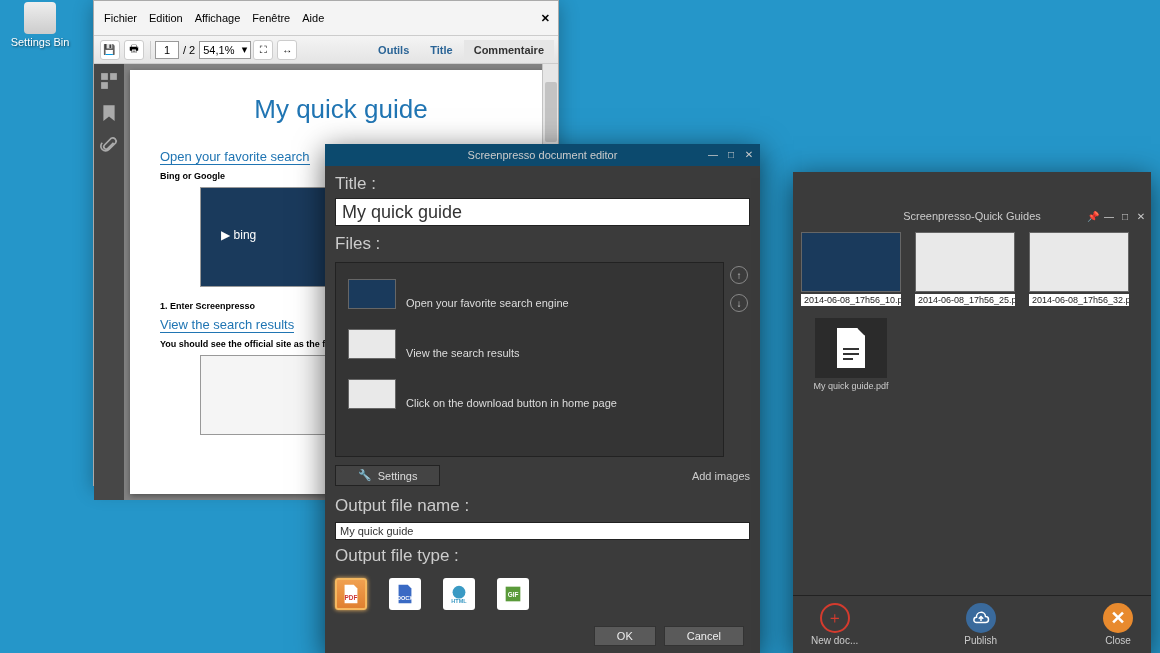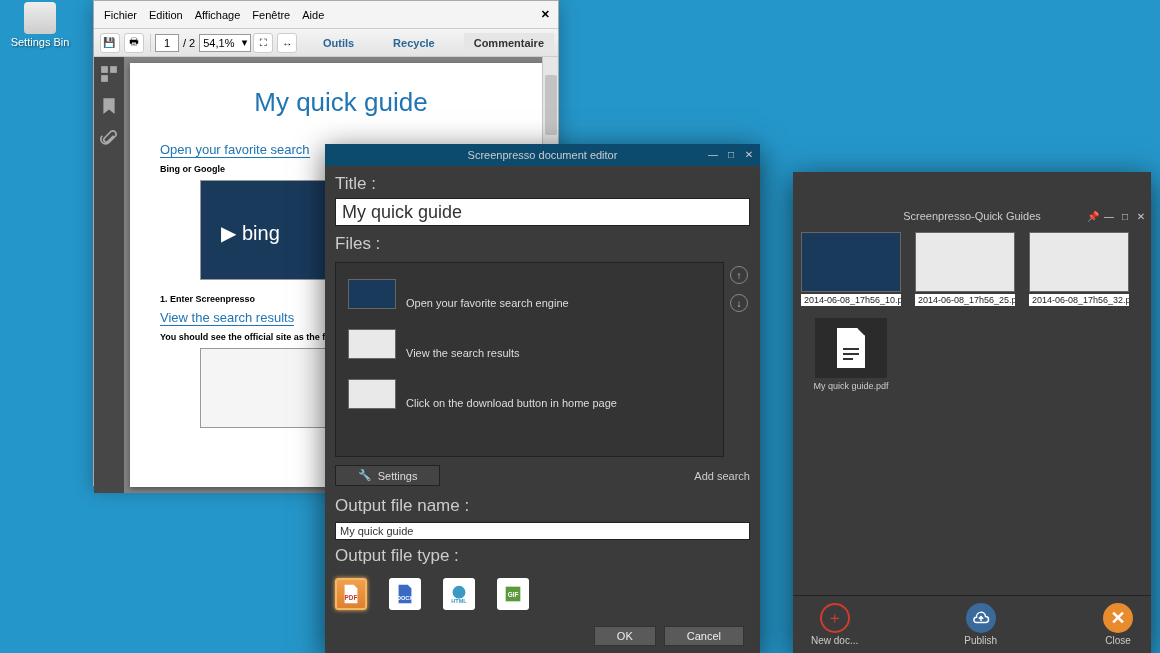--- a/index.html
+++ b/index.html
@@ -4,28 +4,28 @@
 <style>
 * { box-sizing: border-box; margin: 0; padding: 0; font-family: "Segoe UI", Arial, sans-serif; }
 body { width: 1160px; height: 653px; background: #2596c9; position: relative; overflow: hidden; }
 
 
 .desktop-icon { position: absolute; top: 2px; left: 10px; width: 60px; text-align: center; color: #fff; font-size: 11px; text-shadow: 1px 1px 2px rgba(0,0,0,.5); }
 .desktop-icon .rb-icon { width: 32px; height: 32px; margin: 0 auto 2px; background: linear-gradient(#eee,#ccc); border-radius: 4px; position: relative; }
 
 
 .pdf-window { position: absolute; left: 93px; top: 0; width: 466px; height: 486px; background: #fff; border: 1px solid #aaa; box-shadow: 0 4px 18px rgba(0,0,0,.3); }
-.pdf-menubar { height: 28px; background: #f4f4f4; border-bottom: 1px solid #ccc; display: flex; align-items: center; font-size: 11px; padding: 0 4px; }
+.pdf-menubar { height: 35px; background: #f4f4f4; border-bottom: 1px solid #ccc; display: flex; align-items: center; font-size: 11px; padding: 0 4px; }
 .pdf-menubar span { padding: 0 6px; cursor: default; }
 .pdf-menubar .close-x { margin-left: auto; font-weight: bold; padding: 0 4px; }
 .pdf-toolbar { height: 28px; background: linear-gradient(#f4f4f4,#e4e4e4); border-bottom: 1px solid #ccc; display: flex; align-items: center; padding: 0 4px; font-size: 11px; }
 .pdf-toolbar .tb-btn { width: 20px; height: 20px; background: #fff; border: 1px solid #ccc; border-radius: 3px; margin: 0 2px; display: flex; align-items: center; justify-content: center; font-size: 10px; }
 .pdf-toolbar input.page { width: 24px; height: 18px; text-align: center; border: 1px solid #999; font-size: 11px; }
 .pdf-toolbar .zoom-sel { width: 52px; height: 18px; border: 1px solid #999; font-size: 11px; display: flex; align-items: center; padding: 0 3px; background: #fff; }
-.pdf-toolbar .right-tabs { margin-left: auto; display: flex; gap: 19px; }
+.pdf-toolbar .right-tabs { margin-left: auto; display: flex; gap: 1px; }
 .pdf-toolbar .right-tabs div { padding: 4px 10px; font-weight: 600; color: #2a6496; }
 .pdf-toolbar .right-tabs .active { background: #e6e6e6; color: #333; }
 
 .pdf-body { display: flex; height: calc(100% - 48px); }
 .pdf-sidebar { width: 30px; background: #474747; display: flex; flex-direction: column; align-items: center; padding-top: 8px; gap: 14px; }
 .pdf-sidebar .sb-ic { width: 18px; height: 18px; color: #aaa; }
 .pdf-page-area { flex: 1; background: #828282; padding: 6px; overflow: hidden; position: relative; }
 .pdf-page { background: #fff; width: 100%; height: 100%; padding: 24px 30px; overflow: hidden; box-shadow: 0 2px 6px rgba(0,0,0,.4); position: relative; }
 .pdf-page h1 { color: #2075b3; font-size: 26px; font-weight: 400; text-align: center; margin-bottom: 22px; }
 .pdf-page .section-link { color: #2075b3; font-size: 13px; border-bottom: 1px solid #2075b3; display: inline-block; margin-bottom: 6px; }
@@ -108,21 +108,21 @@
     <input class="page" value="1" style="">
     <span style="margin:0 4px">/ 2</span>
     <div class="zoom-sel">
         <span>54,1%</span>
         <span style="margin-left:auto">▾</span>
       </div>
     <div class="tb-btn">⛶</div>
     <div class="tb-btn">↔</div>
     <div class="right-tabs">
       <div>Outils</div>
-      <div>Recycle</div>
+      <div>Title</div>
       <div class="active">Commentaire</div>
     </div>
   </div>
   <div class="pdf-body">
     <div class="pdf-sidebar">
       <svg class="sb-ic" viewBox="0 0 16 16">
           <rect x="1" y="1" width="6" height="6" fill="#aaa"></rect>
           <rect x="9" y="1" width="6" height="6" fill="#aaa"></rect>
           <rect x="1" y="9" width="6" height="6" fill="#aaa"></rect>
         </svg>
@@ -132,21 +132,21 @@
       <svg class="sb-ic" viewBox="0 0 16 16">
           <path d="M12 6l-5 5a2 2 0 11-3-3l6-6a3 3 0 014 4l-6 6a4 4 0 11-6-6" fill="none" stroke="#aaa" stroke-width="1.5"></path>
         </svg>
     </div>
     <div class="pdf-page-area">
       <div class="pdf-page">
         <h1>My quick guide</h1>
         <div class="section-link">Open your favorite search</div>
         <div class="subtext">Bing or Google</div>
         <div class="shot">
-          <div style="position:absolute;top:40px;left:20px;color:#fff;font-size:20px">▶ bing</div>
+          <div style="position:absolute;top:40px;left:20px;color:#fff;font-size:12px">▶ bing</div>
         </div>
         <div class="subtext">1. Enter Screenpresso</div>
         <div class="section-link">View the search results</div>
         <div class="subtext">You should see the official site as the first res</div>
         <div class="shot2"></div>
       </div>
       <div class="pdf-scrollbar">
           <div class="thumb"></div>
         </div>
     </div>
@@ -184,21 +184,21 @@
       <div class="side-btns">
         <div class="circ">↑</div>
         <div class="circ">↓</div>
       </div>
     </div>
     <div class="row-btns">
       <div class="btn-settings">
         <span>🔧</span>
         <span>Settings</span>
       </div>
-      <span class="link">Add search</span>
+      <span class="link">Add images</span>
     </div>
     <label style="margin-top:10px">Output file name :</label>
     <input class="out-name" value="My quick guide" style="">
     <label style="margin-top:6px">Output file type :</label>
     <div class="filetypes">
       <div class="ft pdf">
         <svg viewBox="0 0 24 24">
             <path d="M5 2h10l4 4v16H5z" fill="#fff"></path>
             <text x="12" y="18" text-anchor="middle" font-size="7" fill="#c33">PDF</text>
           </svg>

